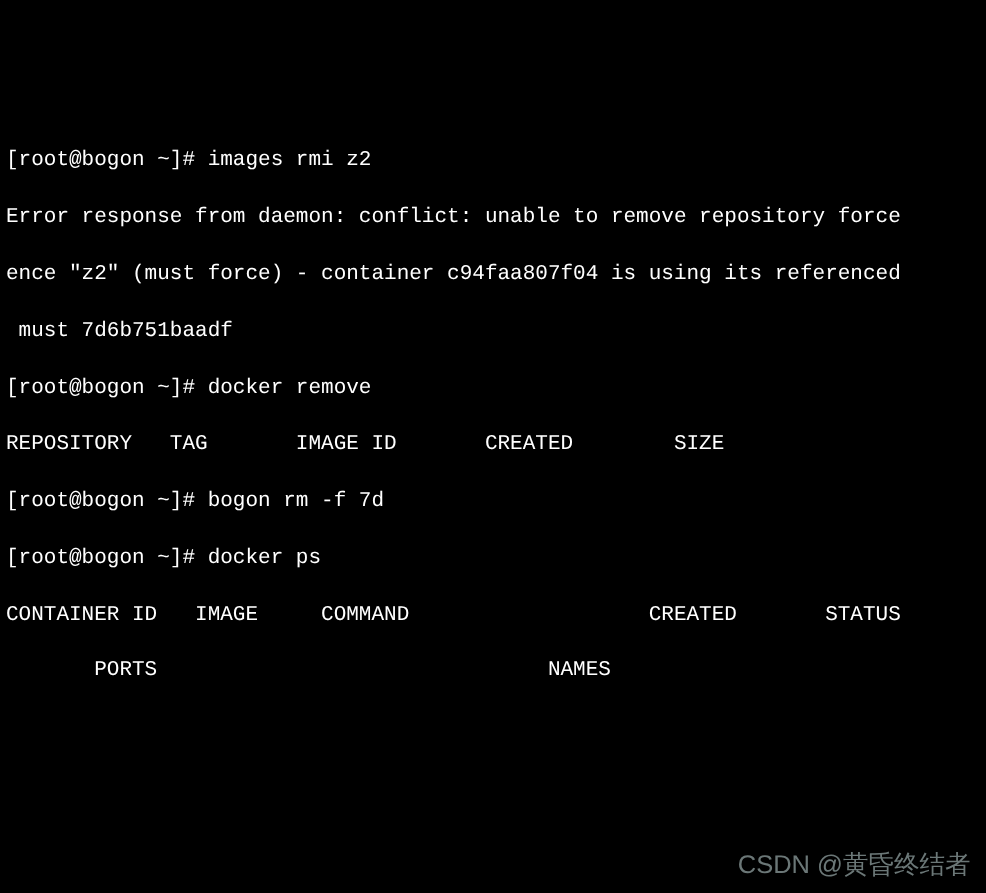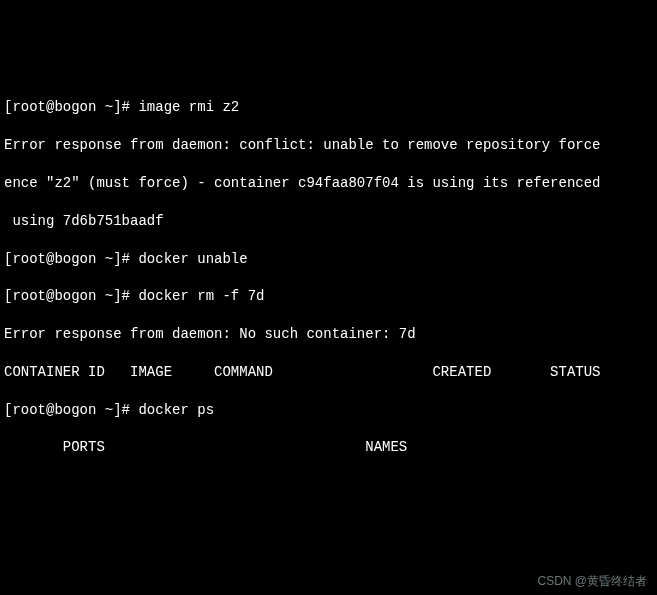--- a/index.html
+++ b/index.html
@@ -22,40 +22,40 @@
     }
     .line {
       display: block;
       white-space: pre;
     }
     .watermark {
       position: absolute;
       right: 10px;
       bottom: 6px;
       color: #9aa;
-      font-size: 12px;
+      font-size: 17px;
       font-family: sans-serif;
       opacity: 0.7;
     }
   </style>
 </head>
 <body>
 
 
 
 <div>
-<span class="line"><span>[root@bogon ~]# </span><span>image rmi z2</span></span>
+<span class="line"><span>[root@bogon ~]# </span><span>images rmi z2</span></span>
 <span class="line">Error response from daemon: conflict: unable to remove repository force</span>
 <span class="line">ence "z2" (must force) - container c94faa807f04 is using its referenced</span>
-<span class="line"> using 7d6b751baadf</span>
-<span class="line"><span>[root@bogon ~]# </span><span>docker unable</span></span>
-<span class="line"><span>[root@bogon ~]# </span><span>docker rm -f 7d</span></span>
-<span class="line">Error response from daemon: No such container: 7d</span>
+<span class="line"> must 7d6b751baadf</span>
+<span class="line"><span>[root@bogon ~]# </span><span>docker remove</span></span>
+<span class="line">REPOSITORY   TAG       IMAGE ID       CREATED        SIZE</span>
+<span class="line"><span>[root@bogon ~]# </span><span>bogon rm -f 7d</span></span>
+<span class="line"><span>[root@bogon ~]# </span><span>docker ps</span></span>
 <span class="line">CONTAINER ID   IMAGE     COMMAND                   CREATED       STATUS</span>
-<span class="line"><span>[root@bogon ~]# </span><span>docker ps</span></span>
 <span class="line">       PORTS                               NAMES</span>
 
 
 
 
 
 
 
 
 

